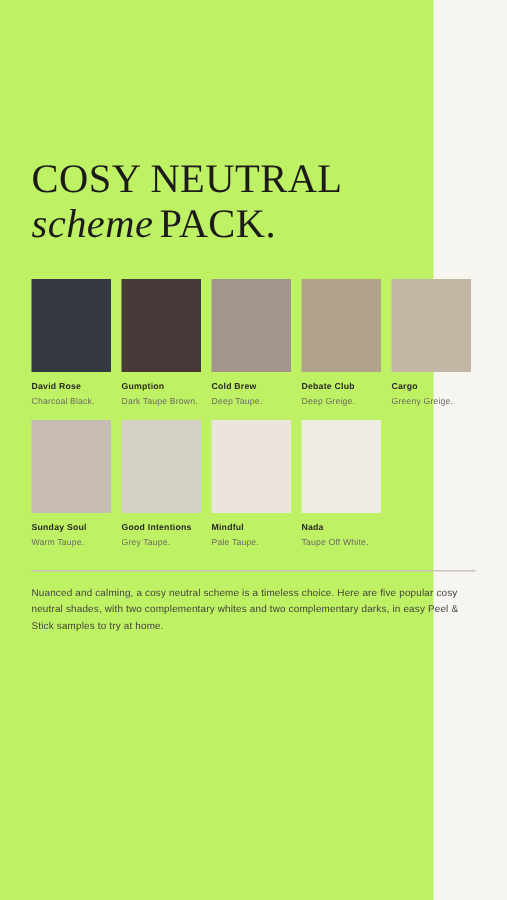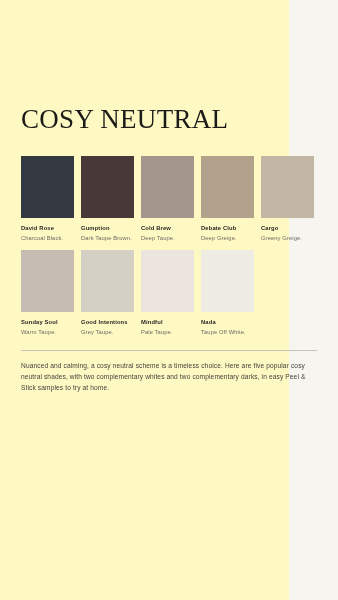--- a/index.html
+++ b/index.html
@@ -10,21 +10,21 @@
     width: 338px;
     height: 600px;
     background: #f7f5f0;
     font-family: "Liberation Sans", sans-serif;
     overflow: hidden;
   }
   .page {
     position: relative;
     width: 289px;
     height: 600px;
-    background: #fef9c3;
+    background: #bef264;
     box-sizing: border-box;
   }
   .content {
     position: absolute;
     left: 21px;
     top: 104px;
     width: 296px;
   }
 
   
@@ -107,20 +107,21 @@
   }
 </style>
 </head>
 <body style="background: rgb(247, 245, 240);">
 
 <div class="page">
   <div class="content">
 
     <div class="title-block">
       <div class="title-line title-line-1">COSY NEUTRAL</div>
+      <div class="title-line"><span class="title-italic">scheme</span><span class="title-roman">PACK.</span></div>
     </div>
 
     <div class="swatch-row row-1">
 
       <div class="swatch-cell">
         <span class="swatch-chip" style="background-color: rgb(52, 56, 64);"></span>
         <div class="swatch-name">David Rose</div>
         <div class="swatch-desc">Charcoal Black.</div>
       </div>
 

